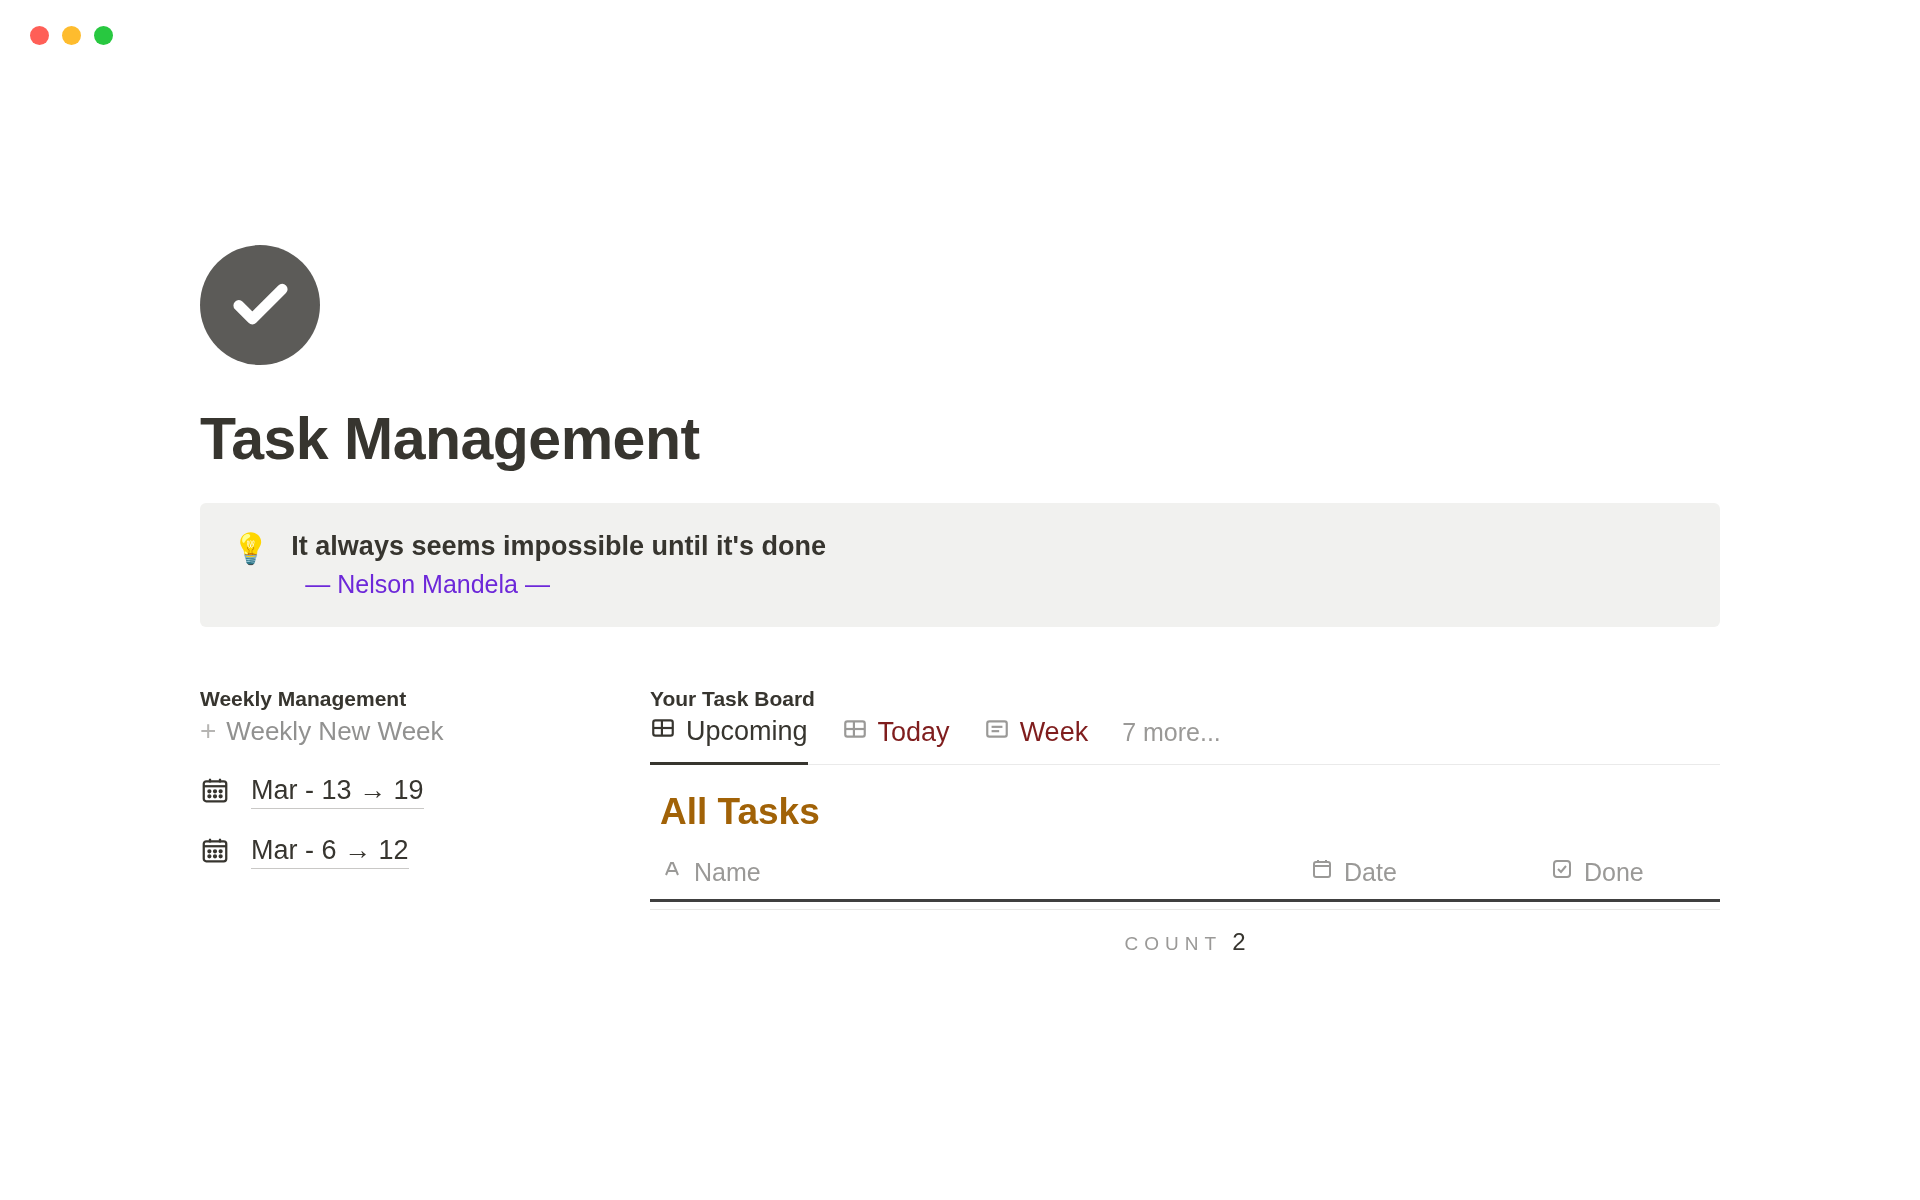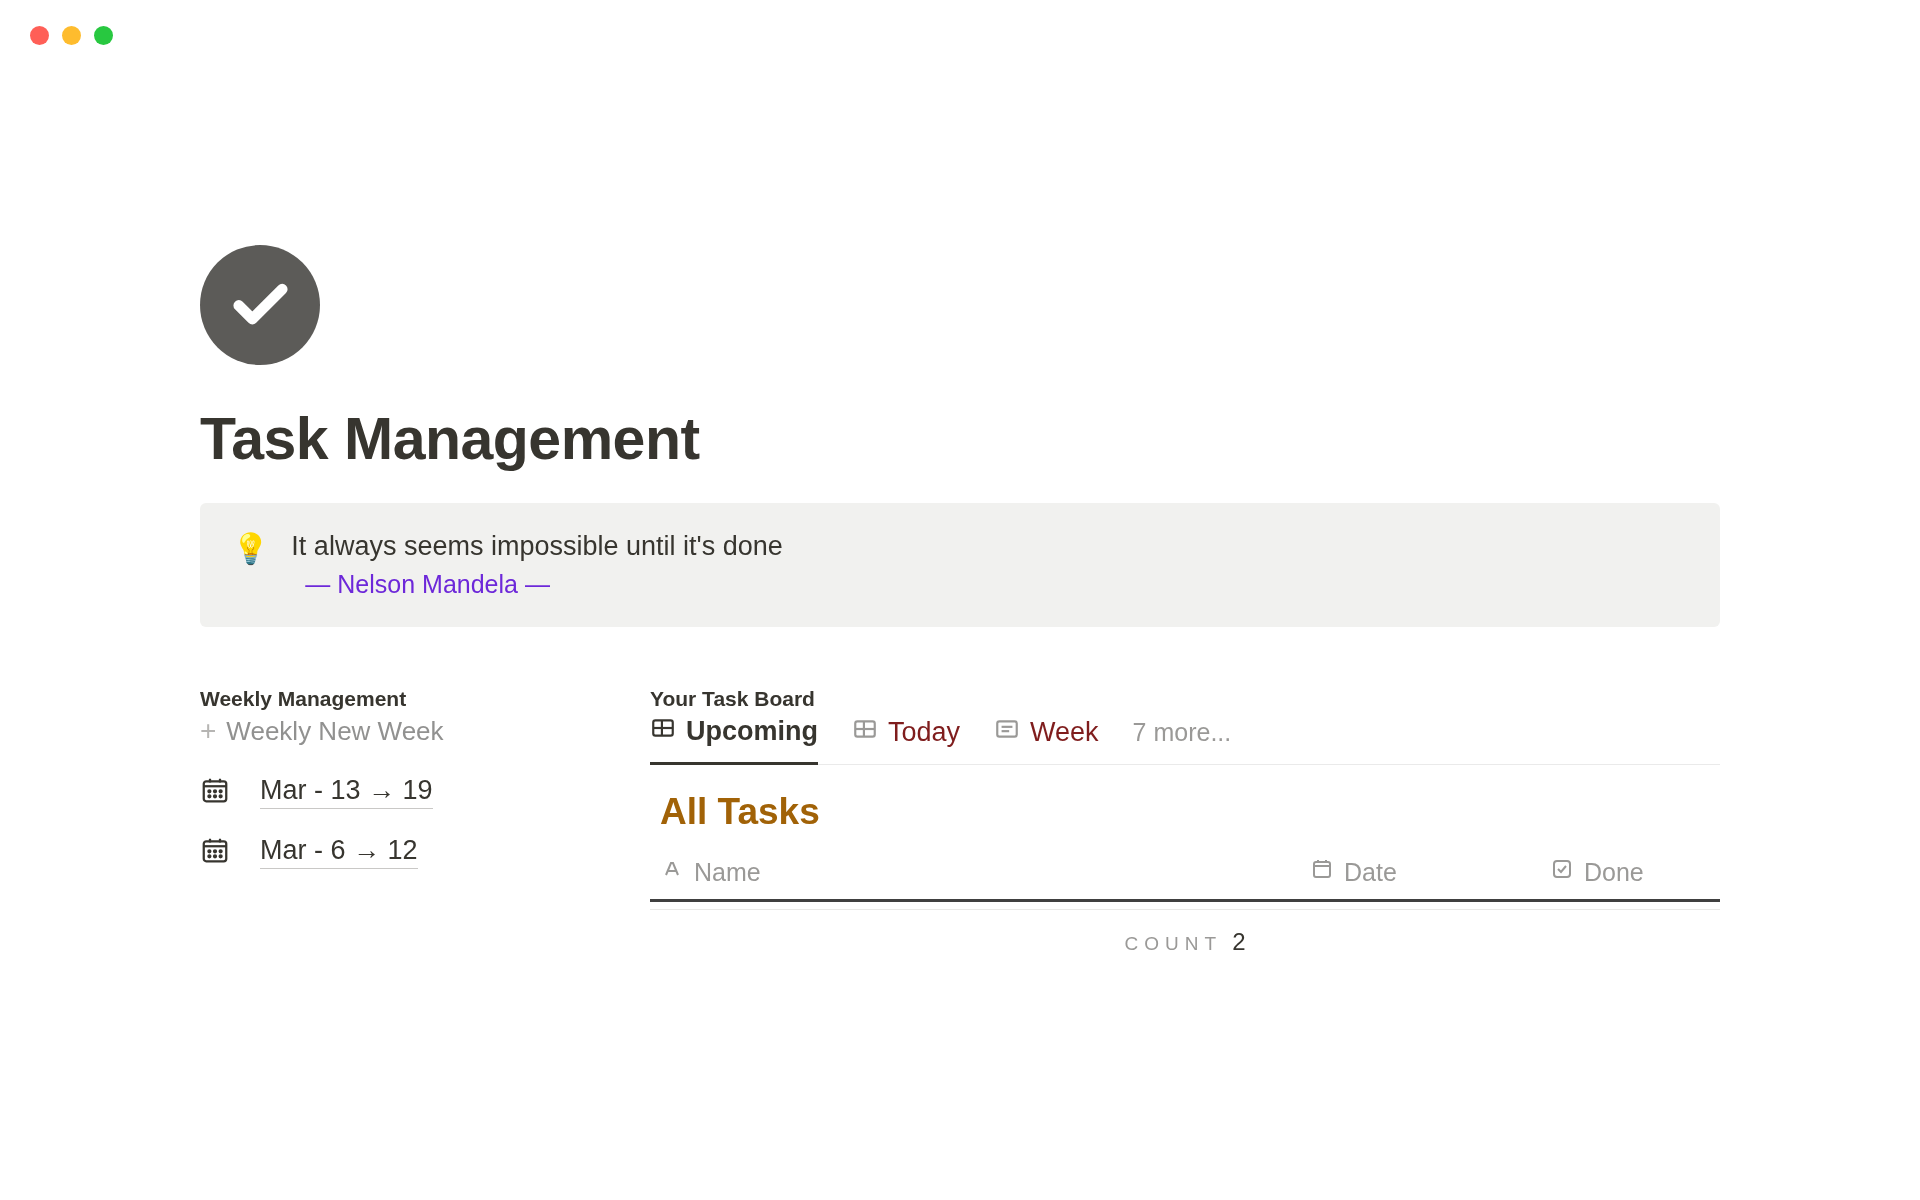--- a/index.html
+++ b/index.html
@@ -65,21 +65,21 @@
   font-size: 30px;
   line-height: 1;
   flex-shrink: 0;
   margin-top: 3px;
 }
 .callout-content {
   flex: 1;
 }
 .callout-quote {
   font-size: 27px;
-  font-weight: 400;
+  font-weight: 700;
   color: #37352f;
   margin-bottom: 8px;
 }
 .callout-author {
   font-size: 25px;
   font-weight: 500;
   color: #6d28d9;
   padding-left: 14px;
 }
 
@@ -113,21 +113,21 @@
 }
 .create-week .plus {
   font-size: 28px;
   color: #b6b5b3;
   font-weight: 300;
 }
 
 .week-item {
   display: flex;
   align-items: center;
-  gap: 30px;
+  gap: 21px;
   margin-bottom: 26px;
   cursor: pointer;
 }
 .week-icon svg {
   width: 30px;
   height: 30px;
 }
 .week-label {
   font-size: 27px;
   font-weight: 500;
@@ -150,21 +150,21 @@
   font-size: 27px;
   color: #7f1d1d;
   padding-bottom: 14px;
   cursor: pointer;
   font-weight: 500;
 }
 .tab.active {
   color: #37352f;
   border-bottom: 3px solid #37352f;
   margin-bottom: -1px;
-  font-weight: 700;
+  font-weight: 400;
 }
 .tab-icon svg {
   width: 26px;
   height: 26px;
 }
 .tab-more {
   font-size: 25px;
   color: #9a9997;
   padding-bottom: 14px;
   cursor: pointer;

